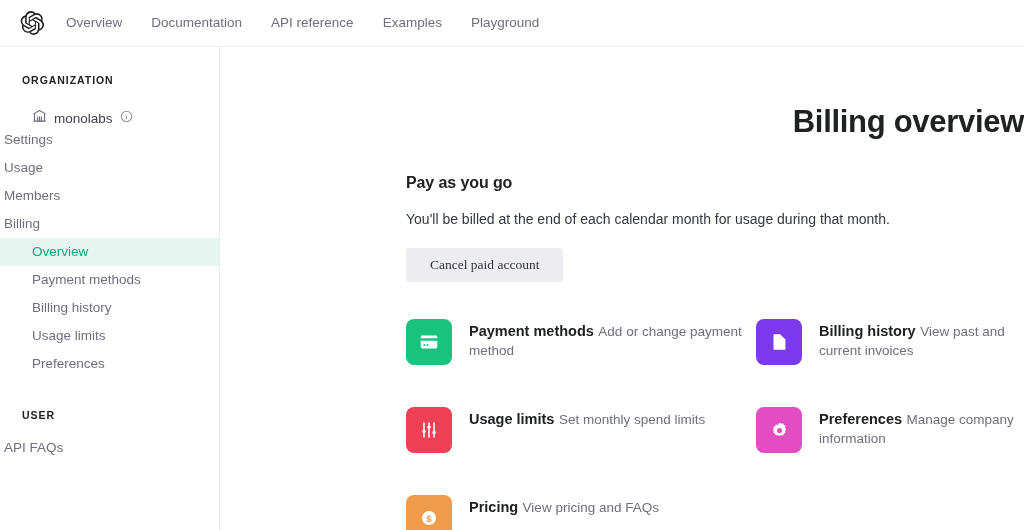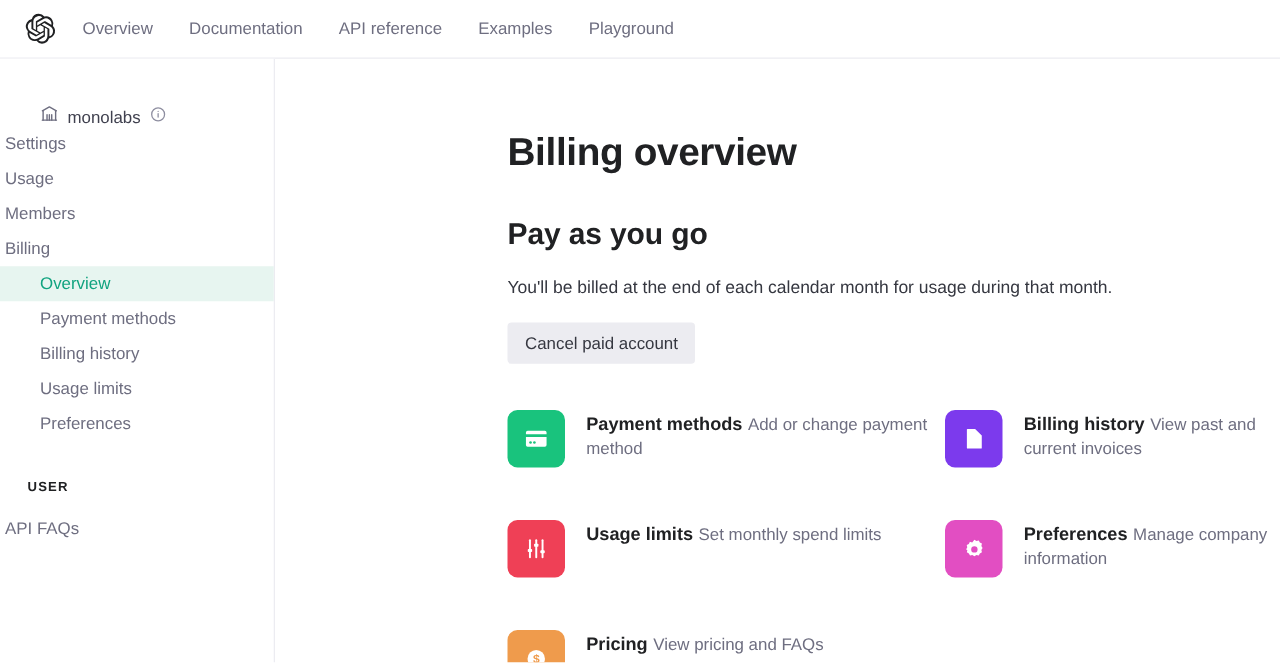--- a/index.html
+++ b/index.html
@@ -106,42 +106,43 @@
     flex: 1;
     padding: 57px 0 0 186px;
     overflow: hidden;
   }
   .page-title {
     font-size: 31px;
     font-weight: bold;
     letter-spacing: -0.3px;
     color: #202123;
     margin-bottom: 34px;
+    text-align: right;
   }
   .section-title {
-    font-size: 24px;
+    font-size: 16px;
     font-weight: bold;
     color: #202123;
     letter-spacing: -0.1px;
     margin-bottom: 19px;
   }
   .section-desc {
     font-size: 14px;
     color: #353740;
     margin-bottom: 21px;
   }
   .cancel-btn {
     display: inline-block;
     background: #ececf1;
     color: #353740;
     border: none;
     border-radius: 3px;
-    font-family: Liberation Sans, sans-serif;
-    font-size: 13.5px;
-    padding: 9px 14px;
+    font-family: Liberation Serif, serif;
+    font-size: 13.5px;
+    padding: 9px 24px;
     cursor: pointer;
   }
 
   
   .tiles {
     margin-top: 37px;
     display: grid;
     grid-template-columns: 350px 1fr;
     row-gap: 42px;
     max-width: 620px;
@@ -190,20 +191,21 @@
     <a href="#">API reference</a>
     <a href="#">Examples</a>
     <a href="#">Playground</a>
   </nav>
 </div>
 
 <div class="body-wrap">
 
   <aside class="sidebar">
 
+    <div class="side-section-title">ORGANIZATION</div>
 
     <div class="org-row">
       <span>
         <svg width="15" height="15" viewBox="0 0 24 24" fill="none" stroke="#6e6e80" stroke-width="1.8" stroke-linecap="round" stroke-linejoin="round" aria-hidden="true">
           <path d="M3 21h18"></path>
             <path d="M3 9l9-5 9 5"></path>
             <path d="M4 9v12"></path>
             <path d="M20 9v12"></path>
           <path d="M9 21v-7"></path>
             <path d="M15 21v-7"></path>

